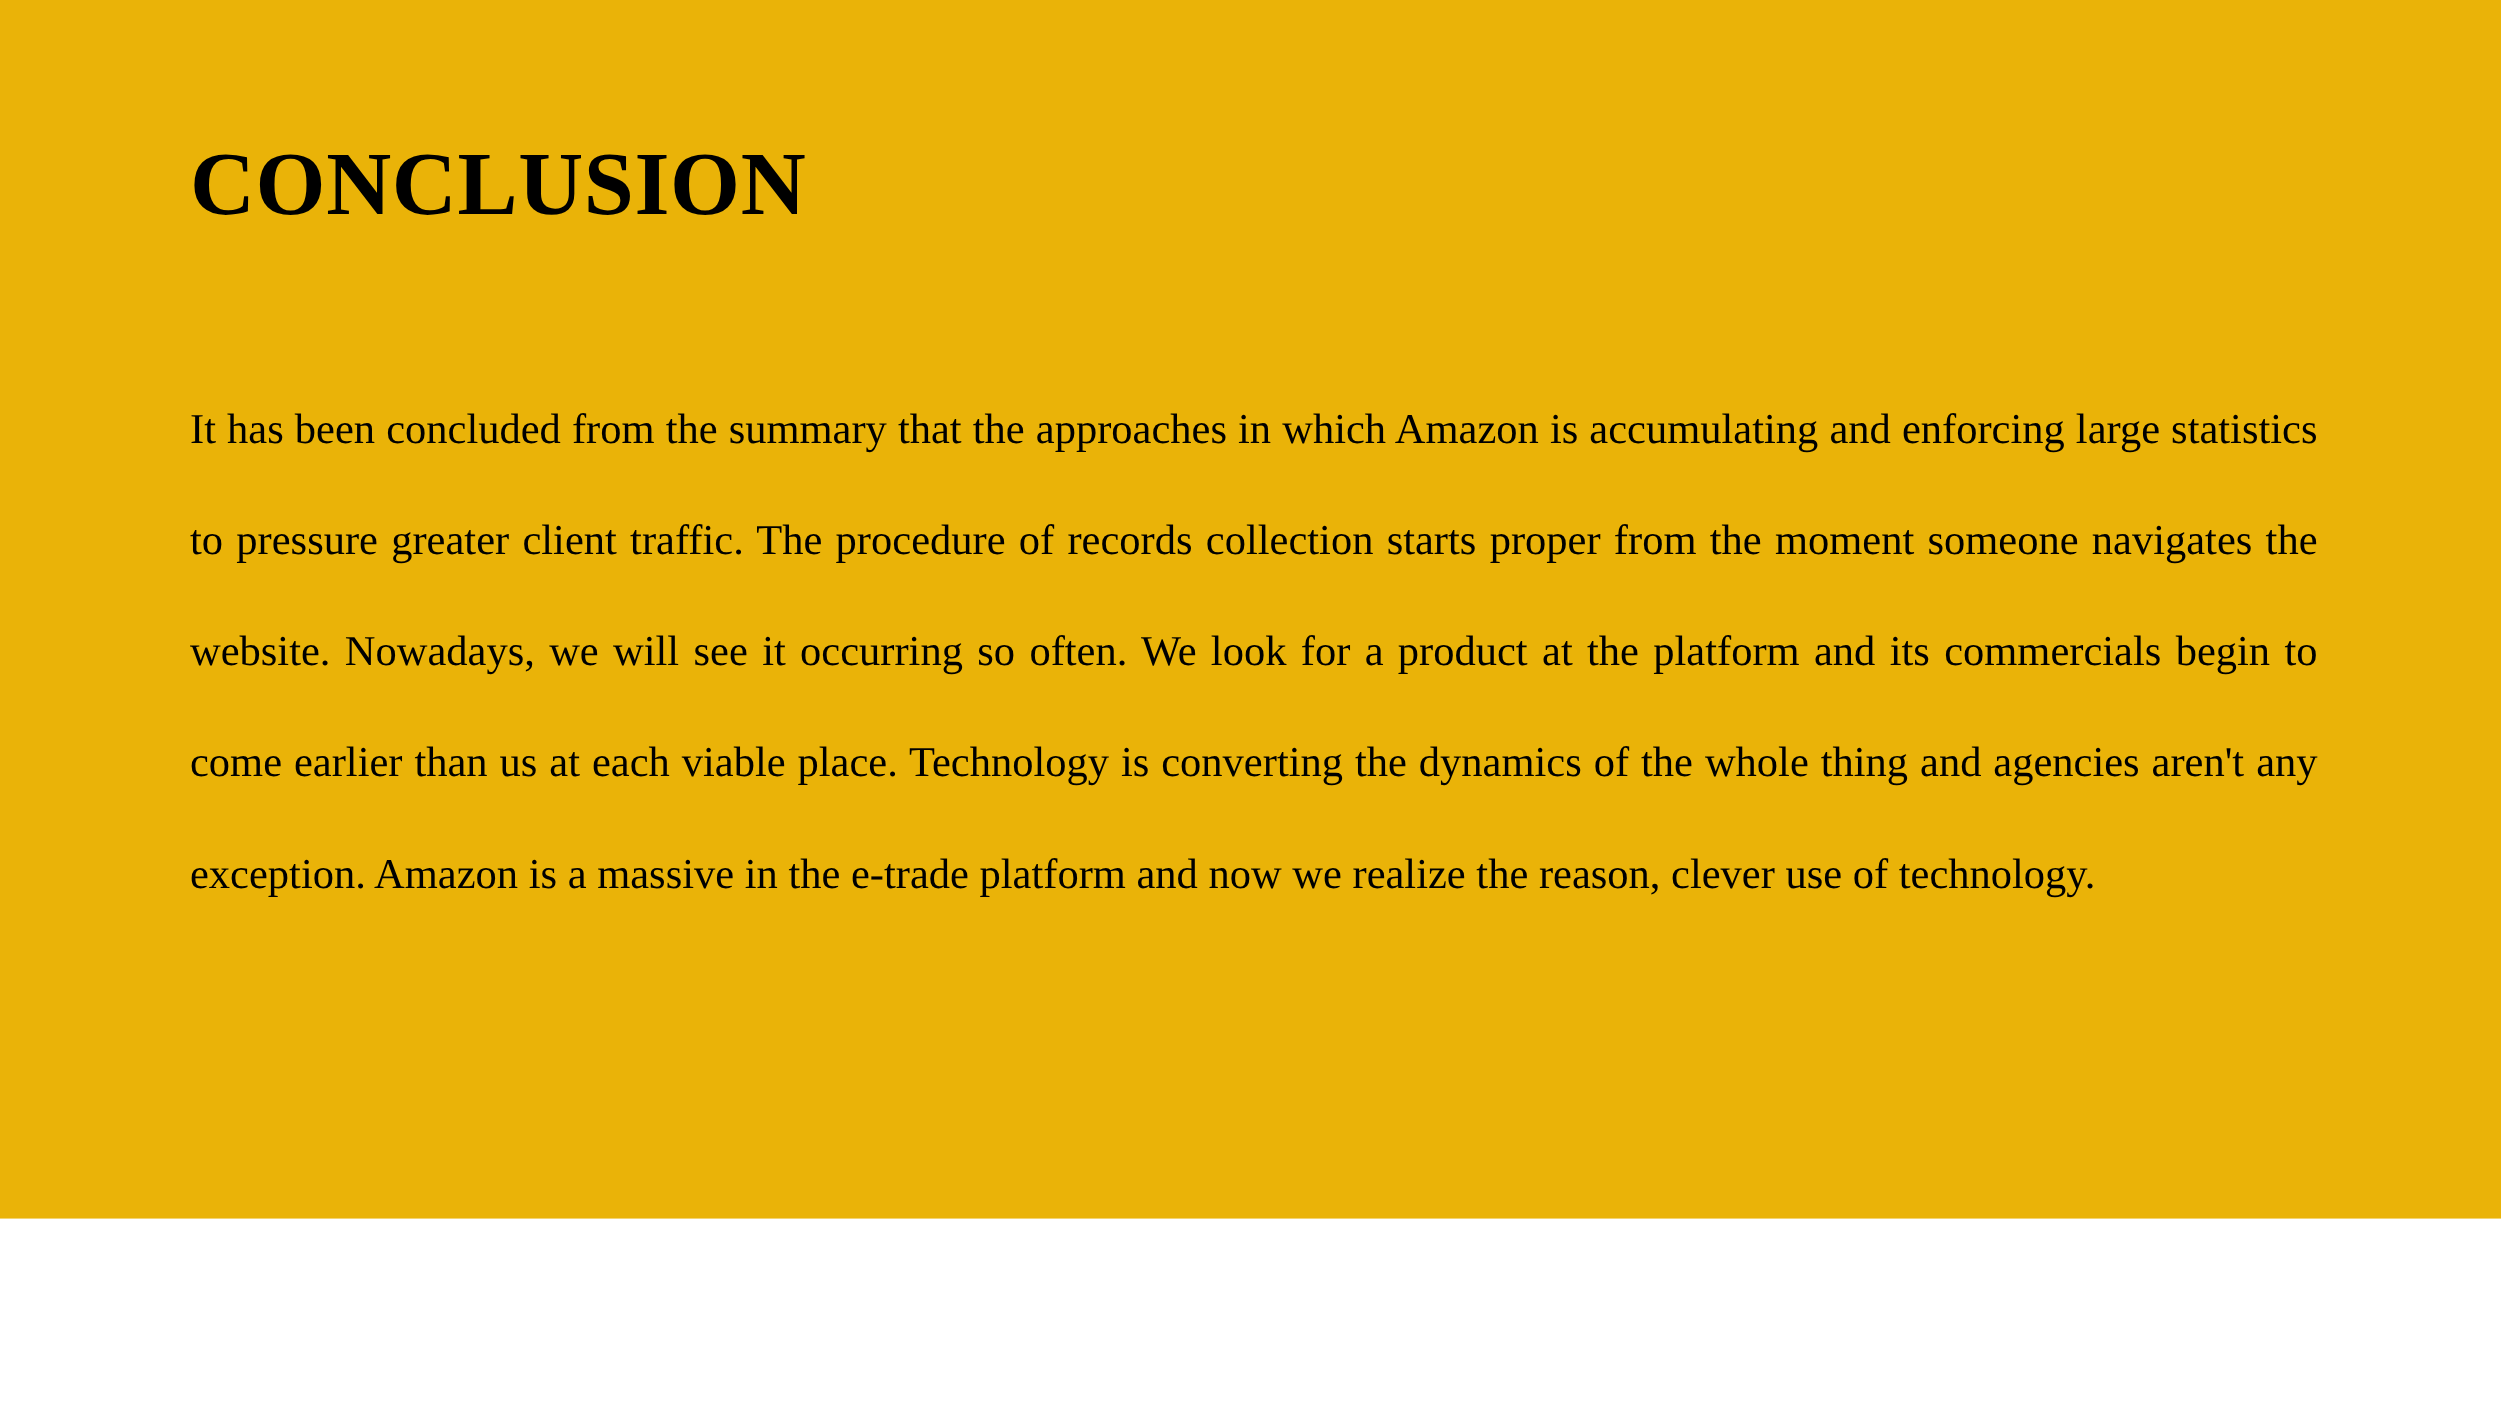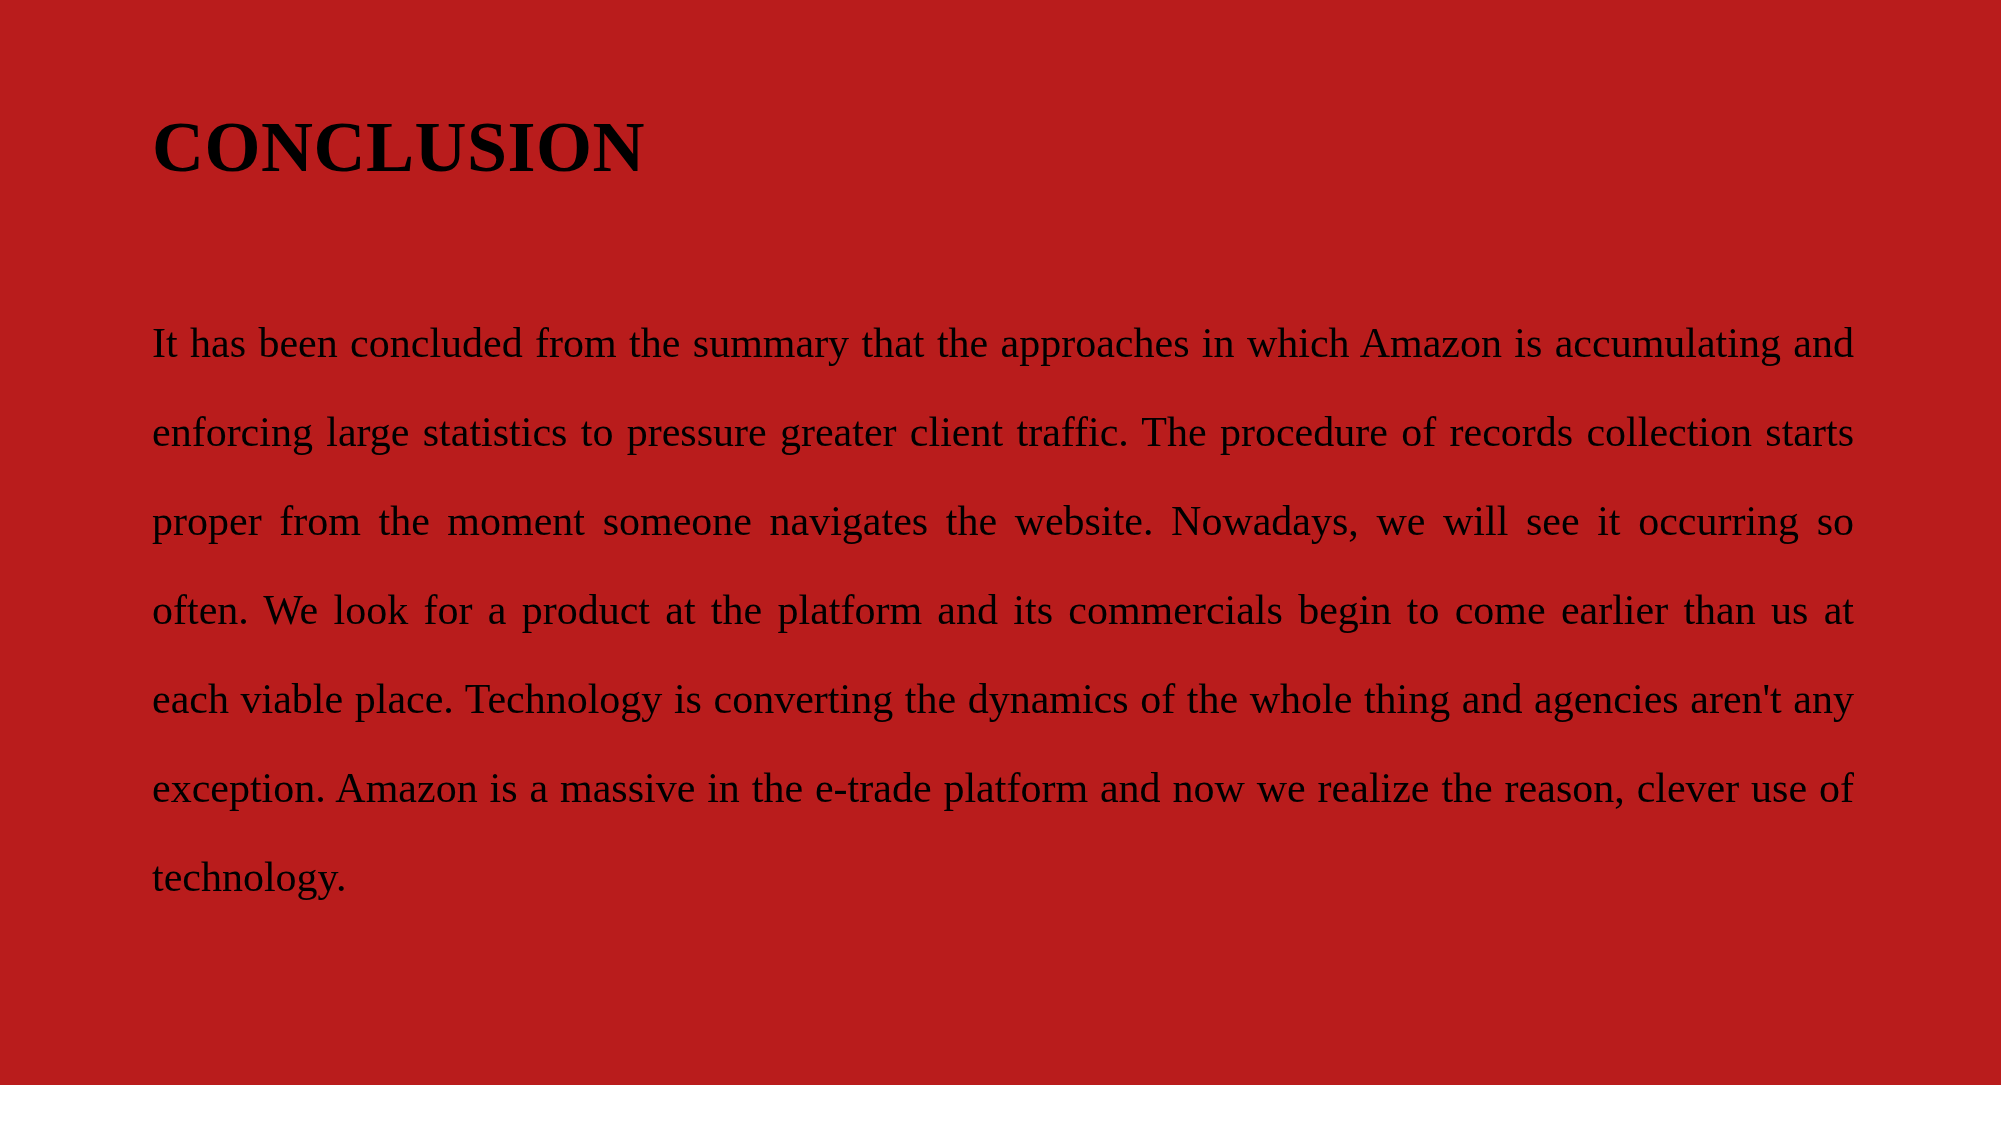--- a/index.html
+++ b/index.html
@@ -3,22 +3,22 @@
 <meta charset="utf-8">
 <style>
   html, body {
     margin: 0;
     padding: 0;
     background: #ffffff;
   }
   .page {
     position: relative;
     width: 2001px;
-    height: 1085px;
-    background: #b91c1c;
+    height: 975px;
+    background: #eab308;
     box-sizing: border-box;
     overflow: hidden;
   }
   .content {
     position: absolute;
     left: 152px;
     top: 0;
     width: 1730px;
   }
   .doc-heading {
@@ -28,21 +28,21 @@
     line-height: 1.1;
     color: #000000;
     margin: 0;
     padding-top: 108px;
     letter-spacing: 0.5px;
     white-space: pre;
   }
   .doc-paragraph {
     font-family: "Liberation Serif", "DejaVu Serif", serif;
     font-weight: normal;
-    font-size: 42px;
+    font-size: 34px;
     line-height: 89px;
     color: #000000;
     margin: 0;
     padding-top: 112px;
     text-align: justify;
     text-justify: inter-word;
     width: 1702px;
     hyphens: none;
   }
 </style>

